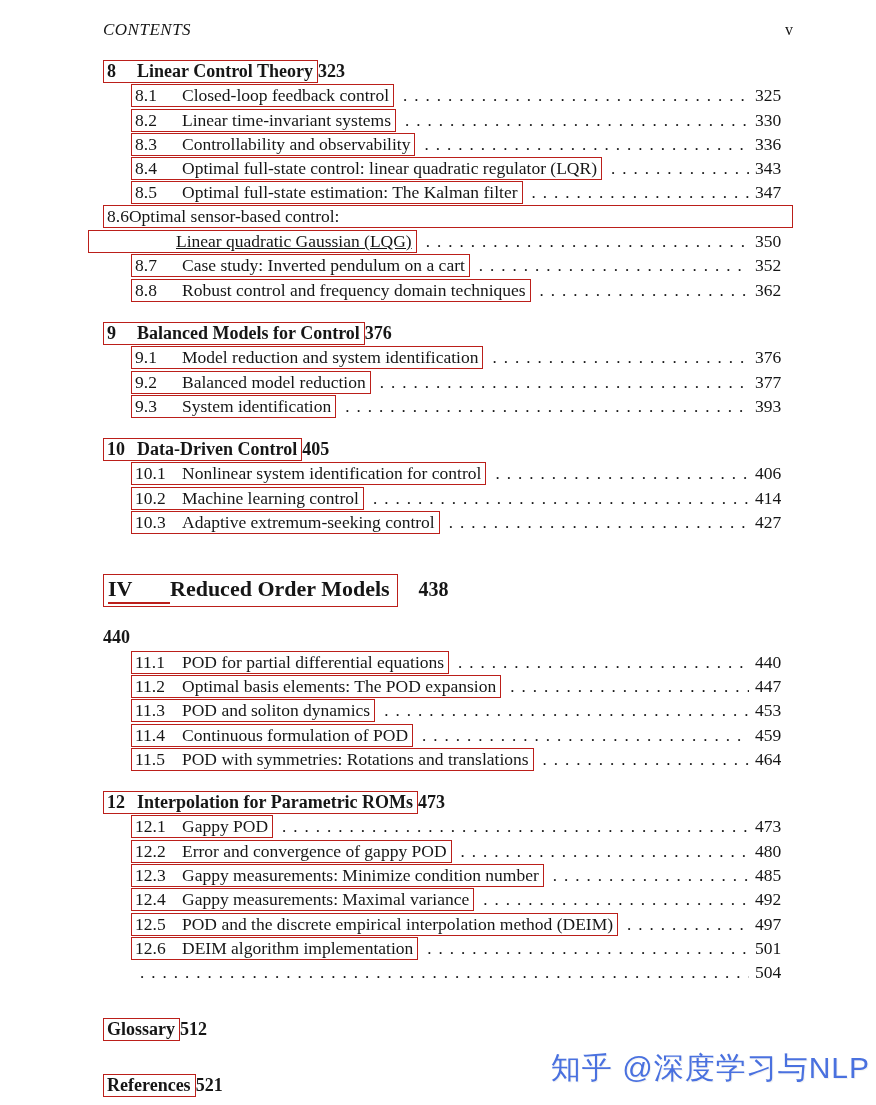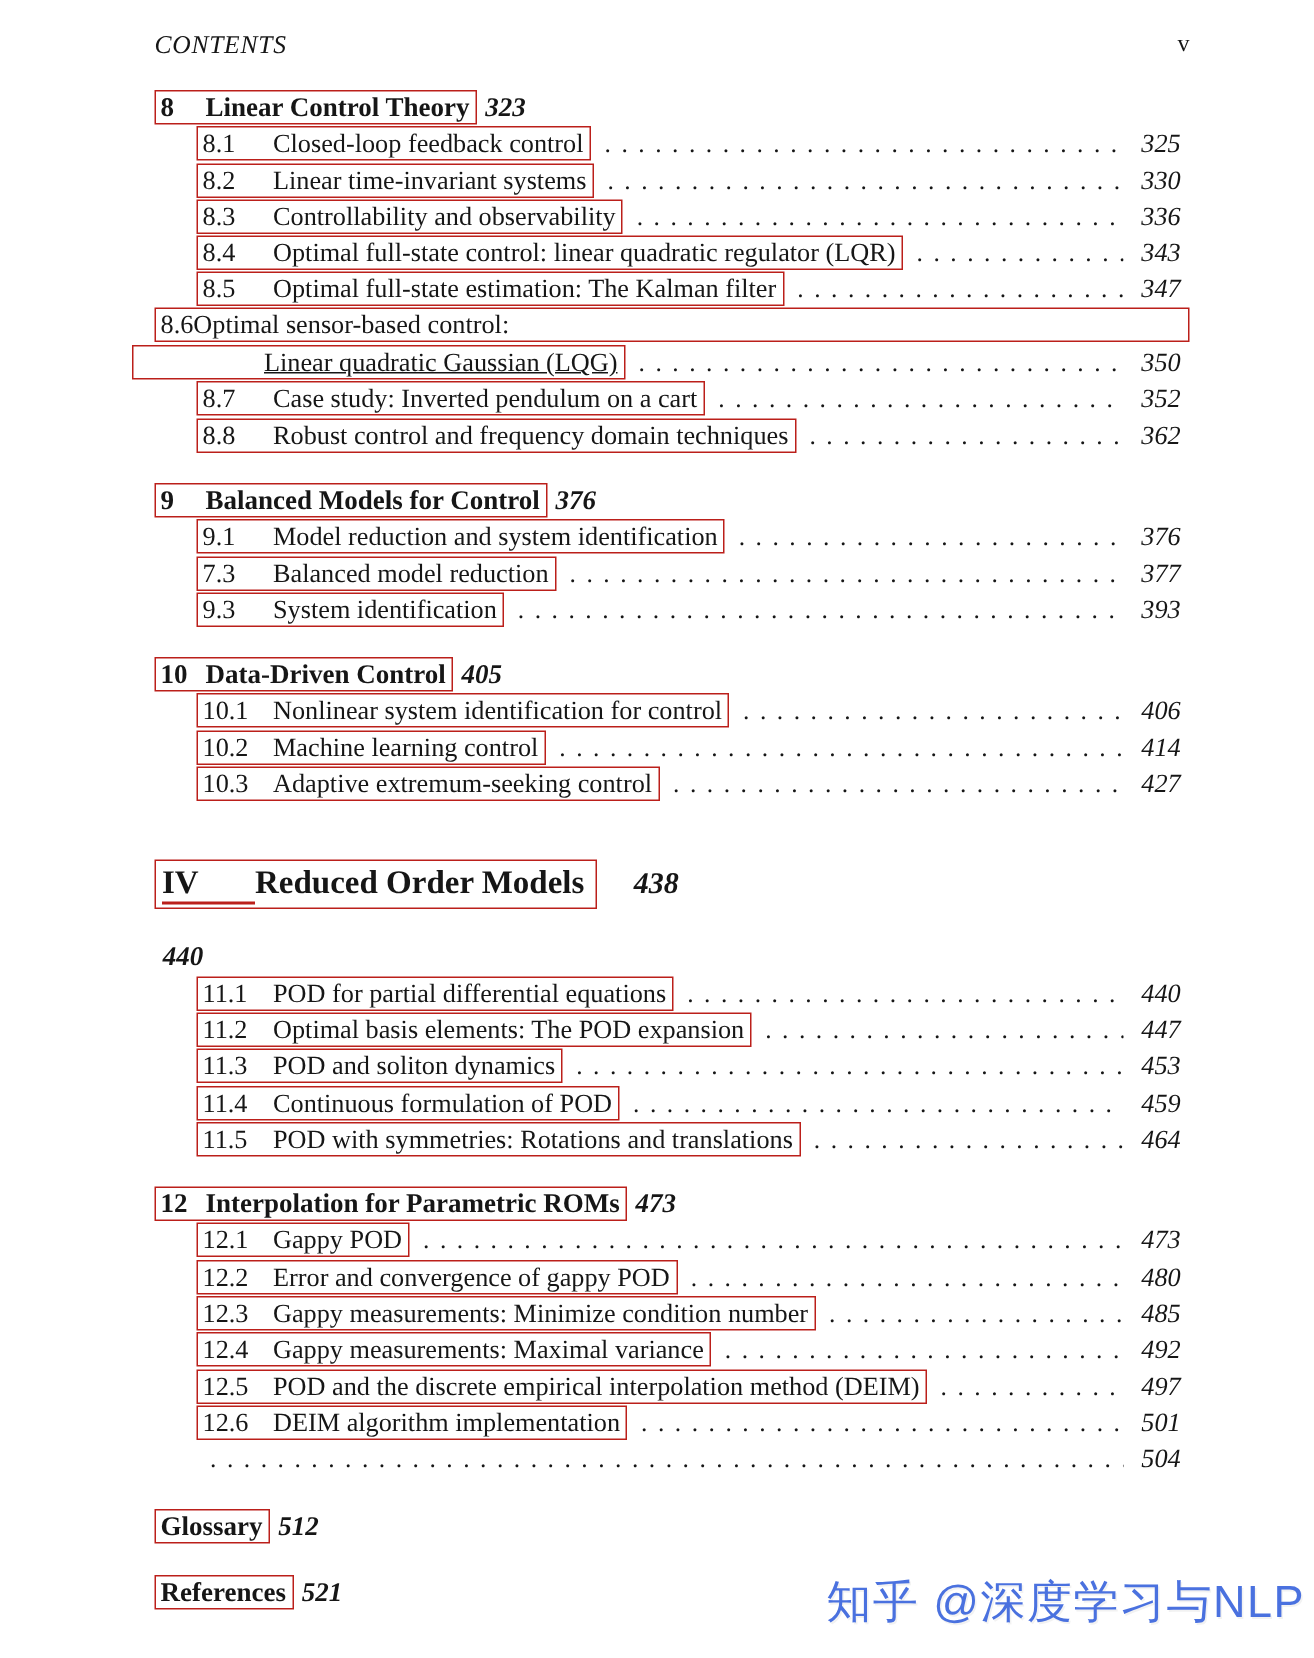--- a/index.html
+++ b/index.html
@@ -27,27 +27,27 @@
   }
   .num{flex:none;display:inline-block;}
   .chapter{font-weight:700;font-size:18px;margin-top:19px;}
   .chapter .num{width:30px;}
   .section{padding-left:28px;}
   .section .num{width:47px;}
   .leader{
     flex:1 1 auto;overflow:hidden;white-space:nowrap;
     margin:0 6px 0 9px;letter-spacing:7px;font-size:17px;
   }
-  .pagenum{flex:none;min-width:38px;text-align:center;font-style:italic;}
+  .pagenum{flex:none;min-width:38px;text-align:left;}
   .chapter .pagenum,.backmatter .pagenum{font-weight:700;}
   .part{font-size:22px;font-weight:700;height:34px;line-height:34px;margin-top:38px;gap:21px;}
   .part .box{line-height:27px;padding:0 7px 2px 4px;}
   .part .num{width:62px;border-bottom:2.5px solid var(--red);}
   .part .pagenum{font-size:20px;}
-  .backmatter{font-weight:700;font-size:18px;margin-top:20px;}
+  .backmatter{font-weight:700;font-size:18px;margin-top:32px;}
   .section-wide .box{flex:1 1 auto;}
   .section-cont{padding-left:0;}
   .section-cont .box{margin-left:-15px;padding-left:87px;text-decoration:underline;}
   .watermark{
     position:absolute;right:6px;bottom:16px;
     font-size:30px;letter-spacing:1px;
     color:#1d4ed8;opacity:0.8;
     font-family:sans-serif;
     pointer-events:none;
     text-shadow:1px 1px 0 #efefef;
@@ -149,21 +149,21 @@
         <div class="row section">
           <span class="box">
             <span class="num">9.1</span>
             <span class="title">Model reduction and system identification</span>
           </span>
           <span class="leader">................................................................................</span>
           <span class="pagenum">376</span>
         </div>
         <div class="row section">
           <span class="box">
-            <span class="num">7.3</span>
+            <span class="num">9.2</span>
             <span class="title">Balanced model reduction</span>
           </span>
           <span class="leader">................................................................................</span>
           <span class="pagenum">377</span>
         </div>
         <div class="row section">
           <span class="box">
             <span class="num">9.3</span>
             <span class="title">System identification</span>
           </span>

